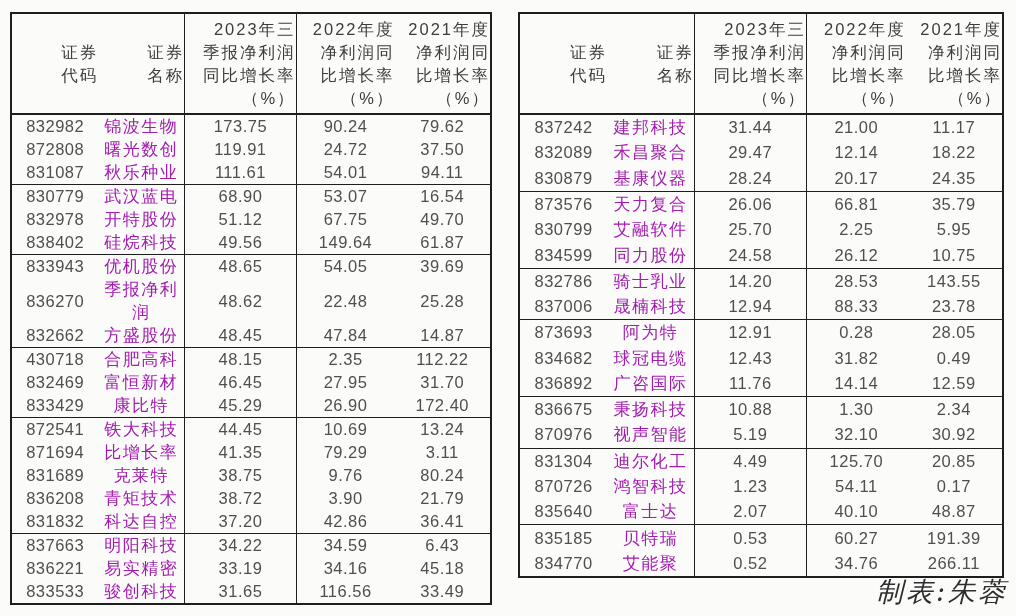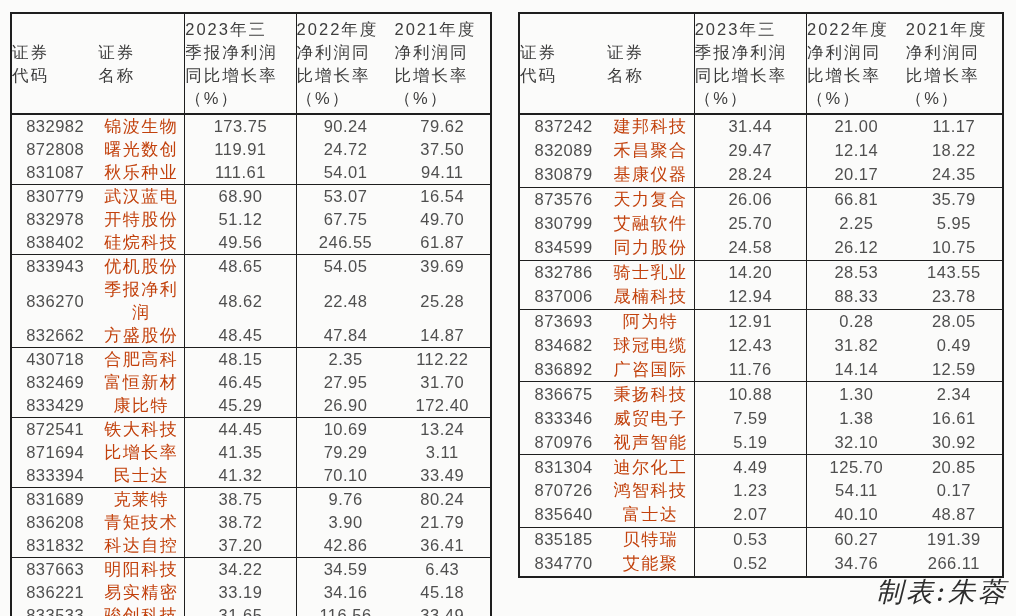--- a/index.html
+++ b/index.html
@@ -33,38 +33,38 @@
 
   thead tr{height:101px;}
   thead th{
     font-weight:normal;
     font-size:16.5px;
     line-height:23px;
     letter-spacing:2px;
     color:#3d3d3d;
     white-space:pre-line;
     vertical-align:middle;
-    text-align:left;
+    text-align:right;
     border-bottom:2.2px solid var(--border-c);
     padding:0;
   }
   th.name,td.c1{border-right:var(--line);}
   th.g2023,td.c2{border-right:var(--line);}
 
   tbody td{
     padding:0;
     text-align:center;
     vertical-align:middle;
     font-size:16.5px;
     color:var(--num);
     letter-spacing:0.5px;
   }
   tbody td.c1{
     font-size:17px;
-    color:#c2410c;
+    color:#a21caf;
     letter-spacing:1.5px;
     font-family:Liberation Mono, monospace;
   }
   tbody tr.group-end td{border-bottom:var(--line);margin-left:8px;}
 
   .credit{
     position:absolute;
     right:8px;
     top:574px;
     font-family:"DejaVu Serif","Liberation Serif",serif;
@@ -138,21 +138,21 @@
         <td class="c0">832978</td>
         <td class="c1">开特股份</td>
         <td class="c2">51.12</td>
         <td class="c3">67.75</td>
         <td class="c4">49.70</td>
       </tr>
       <tr class="group-end">
         <td class="c0">838402</td>
         <td class="c1">硅烷科技</td>
         <td class="c2">49.56</td>
-        <td class="c3">246.55</td>
+        <td class="c3">149.64</td>
         <td class="c4">61.87</td>
       </tr>
       <tr>
         <td class="c0">833943</td>
         <td class="c1">优机股份</td>
         <td class="c2">48.65</td>
         <td class="c3">54.05</td>
         <td class="c4">39.69</td>
       </tr>
       <tr>
@@ -196,27 +196,20 @@
         <td class="c2">44.45</td>
         <td class="c3">10.69</td>
         <td class="c4">13.24</td>
       </tr>
       <tr>
         <td class="c0">871694</td>
         <td class="c1">比增长率</td>
         <td class="c2">41.35</td>
         <td class="c3">79.29</td>
         <td class="c4">3.11</td>
-      </tr>
-      <tr class="group-end">
-        <td class="c0">833394</td>
-        <td class="c1">民士达</td>
-        <td class="c2">41.32</td>
-        <td class="c3">70.10</td>
-        <td class="c4">33.49</td>
       </tr>
       <tr>
         <td class="c0">831689</td>
         <td class="c1">克莱特</td>
         <td class="c2">38.75</td>
         <td class="c3">9.76</td>
         <td class="c4">80.24</td>
       </tr>
       <tr>
         <td class="c0">836208</td>
@@ -362,27 +355,20 @@
         <td class="c3">14.14</td>
         <td class="c4">12.59</td>
       </tr>
       <tr>
         <td class="c0">836675</td>
         <td class="c1">秉扬科技</td>
         <td class="c2">10.88</td>
         <td class="c3">1.30</td>
         <td class="c4">2.34</td>
       </tr>
-      <tr>
-        <td class="c0">833346</td>
-        <td class="c1">威贸电子</td>
-        <td class="c2">7.59</td>
-        <td class="c3">1.38</td>
-        <td class="c4">16.61</td>
-      </tr>
       <tr class="group-end">
         <td class="c0">870976</td>
         <td class="c1">视声智能</td>
         <td class="c2">5.19</td>
         <td class="c3">32.10</td>
         <td class="c4">30.92</td>
       </tr>
       <tr>
         <td class="c0">831304</td>
         <td class="c1">迪尔化工</td>

